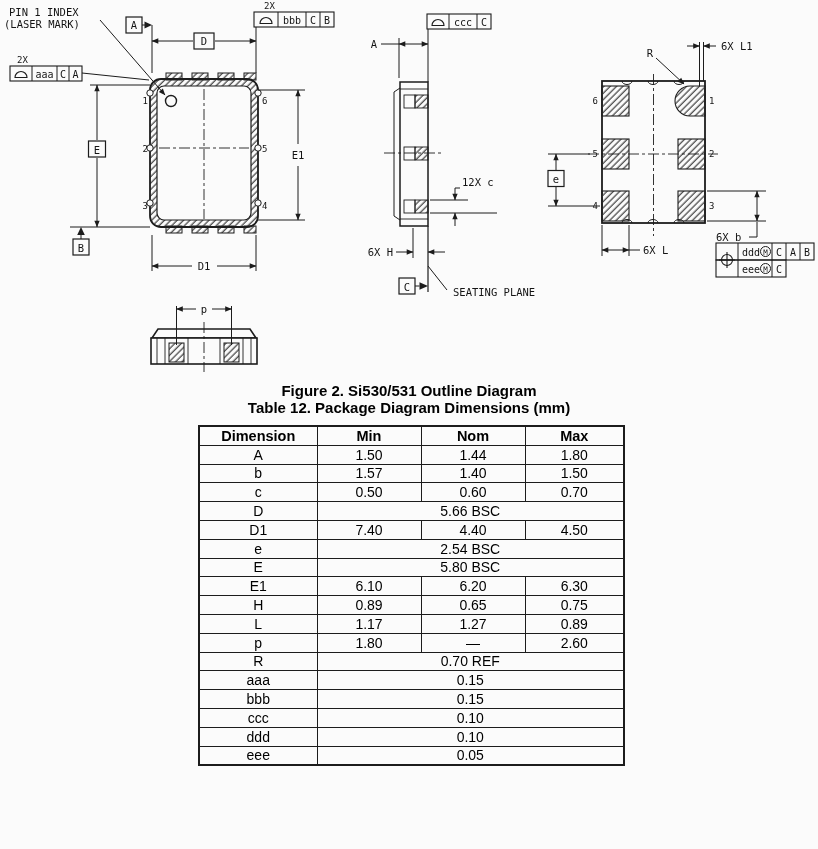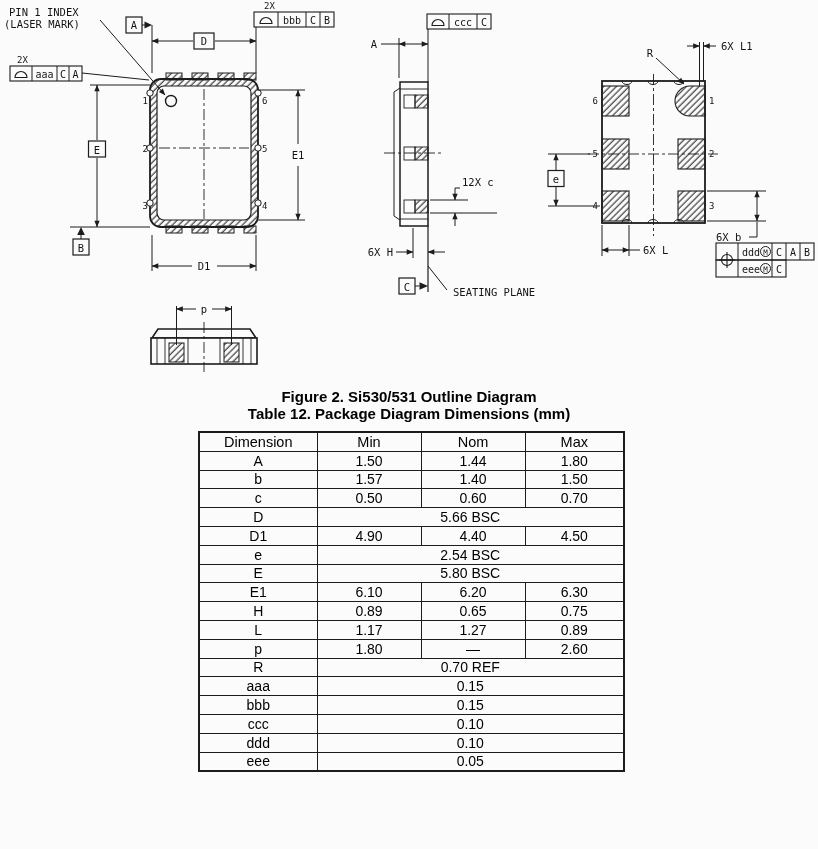--- a/index.html
+++ b/index.html
@@ -8,34 +8,34 @@
     background:#fbfbfb;
     font-family:"Liberation Sans",sans-serif;
     color:#111;
   }
   .page{position:relative;width:818px;height:849px;}
   svg text{font-family:"DejaVu Sans Mono",monospace;fill:#141414;}
   .cap{
     text-align:center;font-weight:bold;font-size:15px;color:#000;
     font-family:"Liberation Sans",sans-serif;
   }
-  .figcap{margin-top:6px;}
+  .figcap{}
   .tabletitle{}
   table.dims{
     border-collapse:collapse;table-layout:fixed;
     margin-left:198px;margin-top:9px;width:425px;
     background:#fbfbfb;
   }
   table.dims td,table.dims th{
     border:1.6px solid #1c1c1c;
     text-align:center;vertical-align:middle;
     font-size:14px;height:17.8px;padding:0;
     font-family:"Liberation Sans",sans-serif;color:#000;
   }
-  table.dims th{font-weight:normal;font-size:14.5px;}
+  table.dims th{font-weight:bold;font-size:14.5px;}
   table.dims{border:2px solid #1c1c1c;}
 </style>
 </head>
 <body>
 
 <div class="page">
 
 <svg width="818" height="378" viewBox="0 0 818 378">
   <defs>
     <pattern id="hatch" width="4.5" height="4.5" patternUnits="userSpaceOnUse" patternTransform="rotate(45)">
@@ -361,21 +361,21 @@
           <td>0.50</td>
           <td>0.60</td>
           <td>0.70</td>
         </tr>
   <tr>
           <td>D</td>
           <td colspan="3">5.66 BSC</td>
         </tr>
   <tr>
           <td>D1</td>
-          <td>4.90</td>
+          <td>7.40</td>
           <td>4.40</td>
           <td>4.50</td>
         </tr>
   <tr>
           <td>e</td>
           <td colspan="3">2.54 BSC</td>
         </tr>
   <tr>
           <td>E</td>
           <td colspan="3">5.80 BSC</td>

